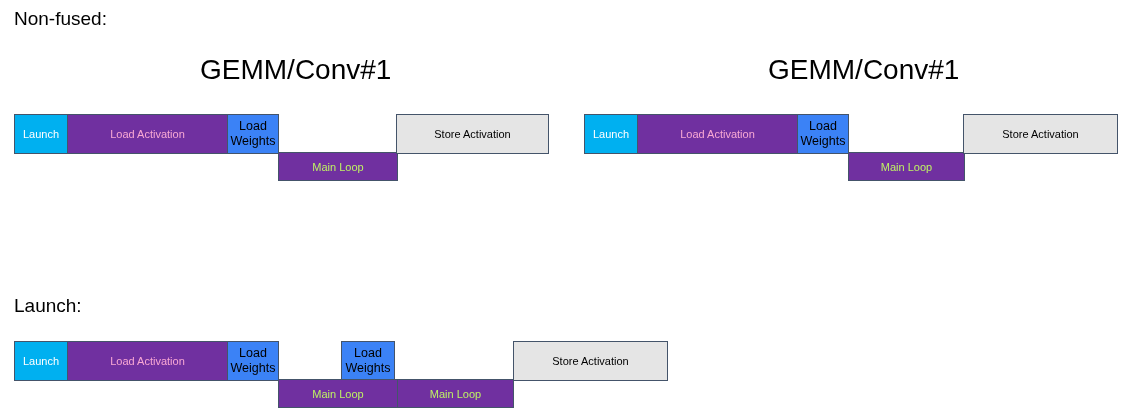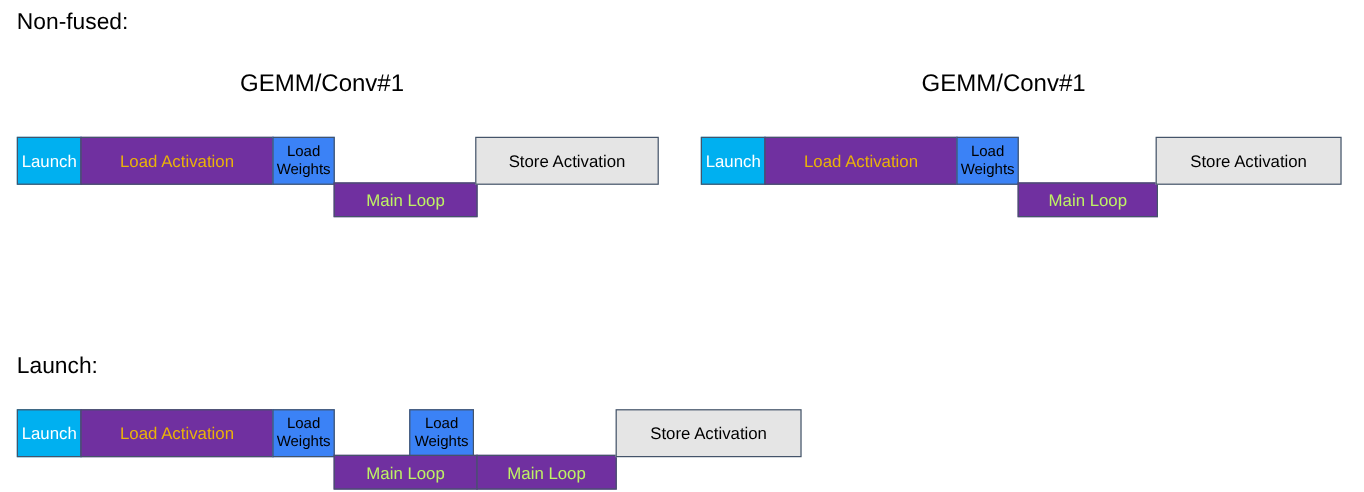--- a/index.html
+++ b/index.html
@@ -27,43 +27,43 @@
     position: absolute;
     font-size: 19px;
     line-height: 22px;
     color: #000000;
     white-space: nowrap;
     letter-spacing: 0px;
   }
 
   .panel-title {
     position: absolute;
-    font-size: 20px;
+    font-size: 28px;
     line-height: 24px;
     color: #000000;
     white-space: nowrap;
     text-align: center;
   }
 
   .bar {
     position: absolute;
     box-sizing: border-box;
     border: 1px solid #44546A;
     display: flex;
     align-items: center;
     justify-content: center;
     text-align: center;
-    font-size: 14px;
+    font-size: 11px;
     line-height: 14px;
     white-space: pre-line;
     overflow: hidden;
   }
 
   .bar.launch   { background: #00B0F0; color: #ffffff; }
-  .bar.load-act { background: #7030A0; color: #eab308; text-align: right; }
+  .bar.load-act { background: #7030A0; color: #f9a8d4; text-align: right; }
   .bar.weights  { background: #3b82f6; color: #000000; }
   .bar.store    { background: #e5e5e5; color: #000000; }
   .bar.mainloop { background: #7030A0; color: #bef264; }
 
   .bar.weights  { font-size: 12.5px; line-height: 15px; }
 </style>
 </head>
 <body>
 
 <div class="stage">

